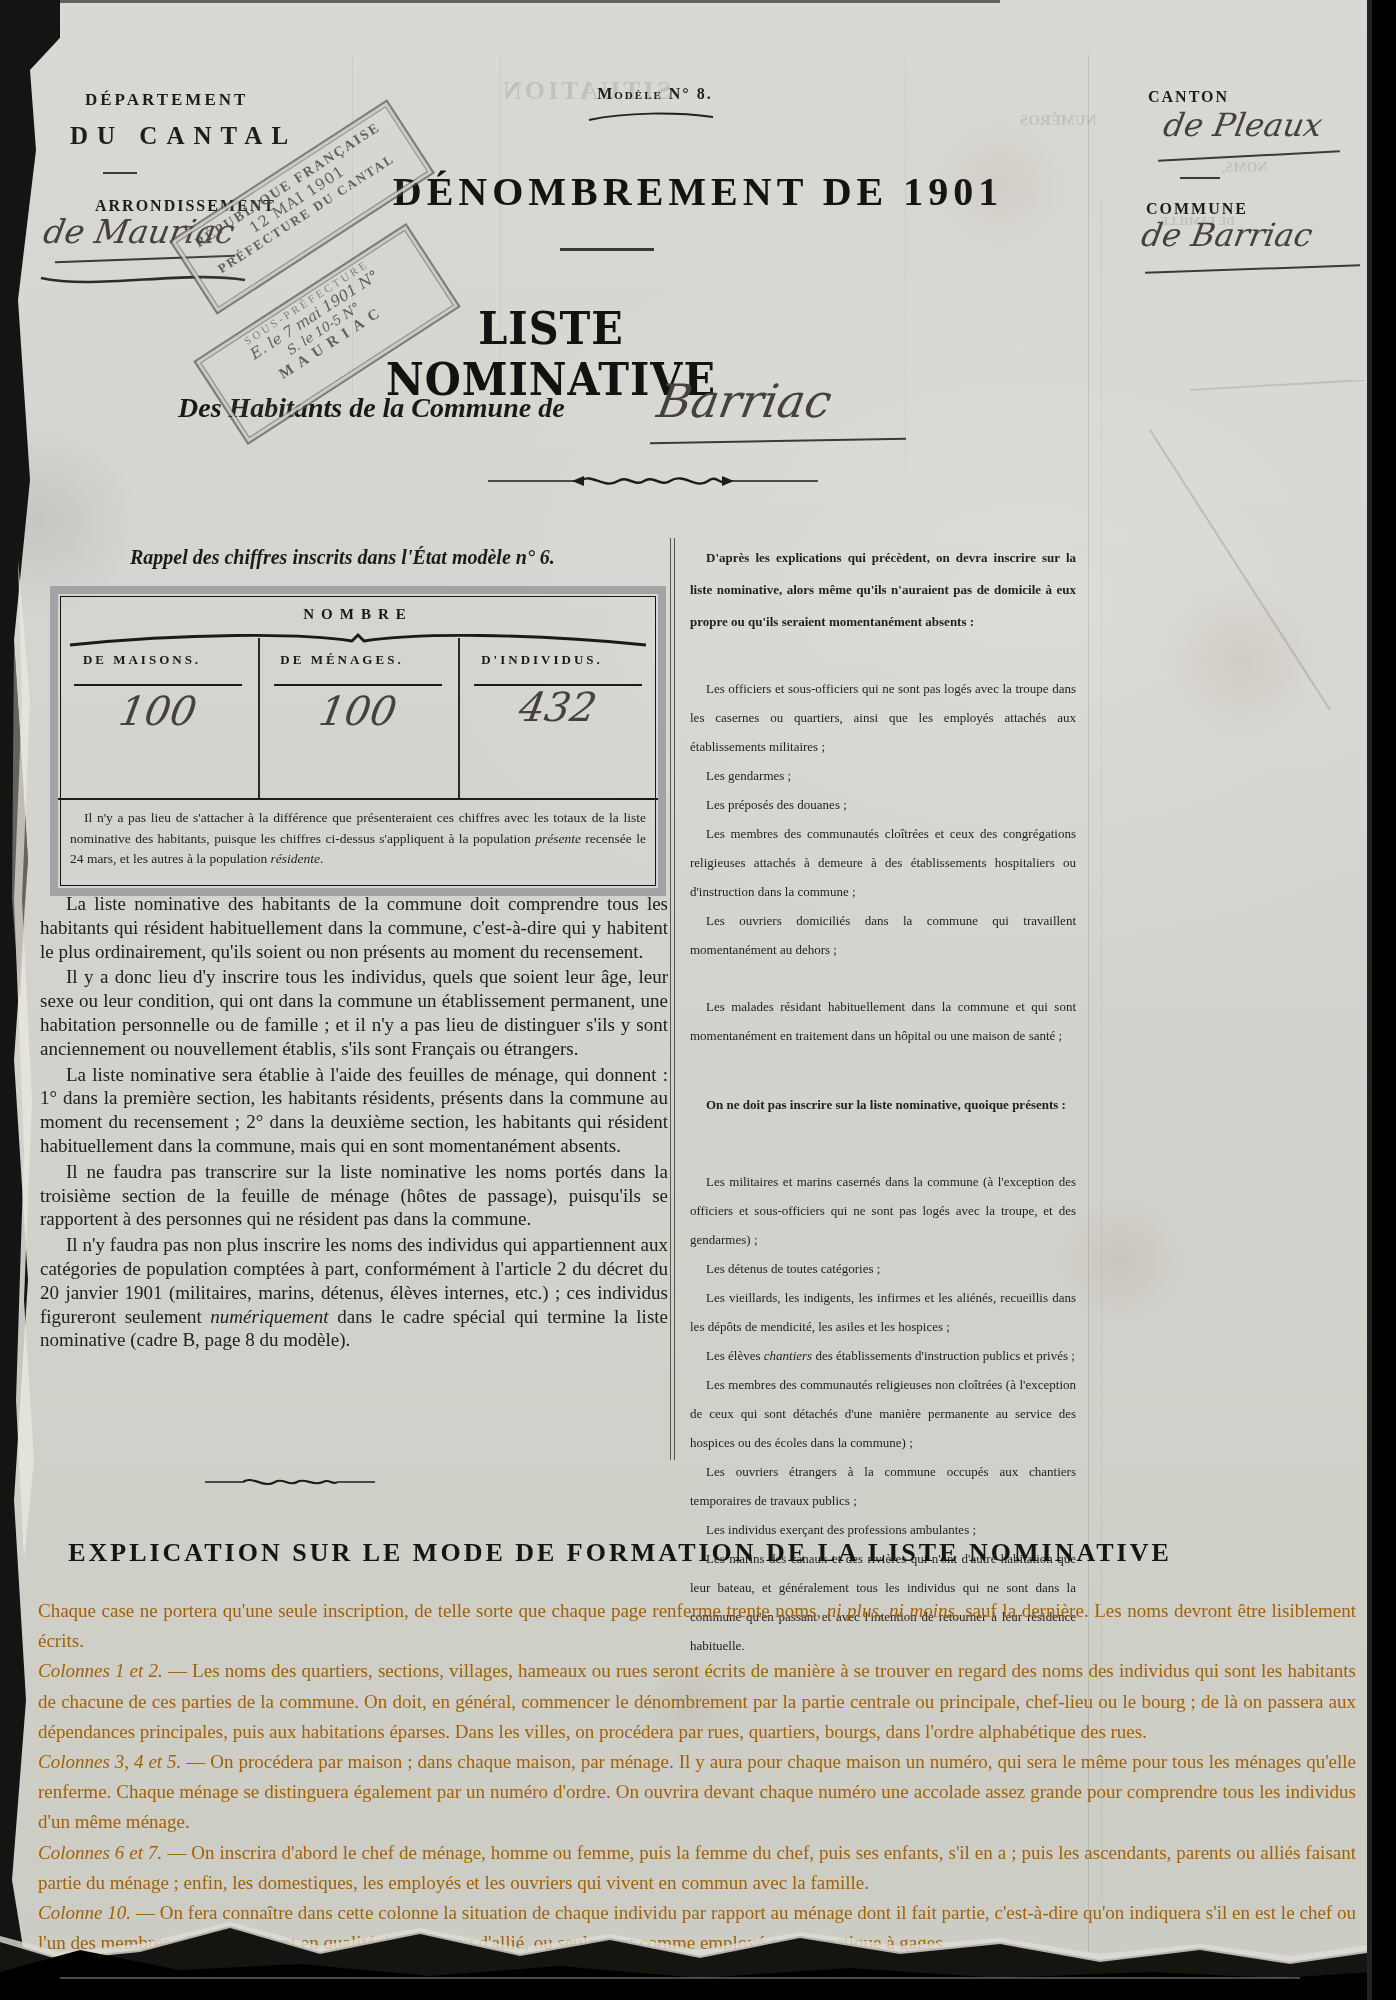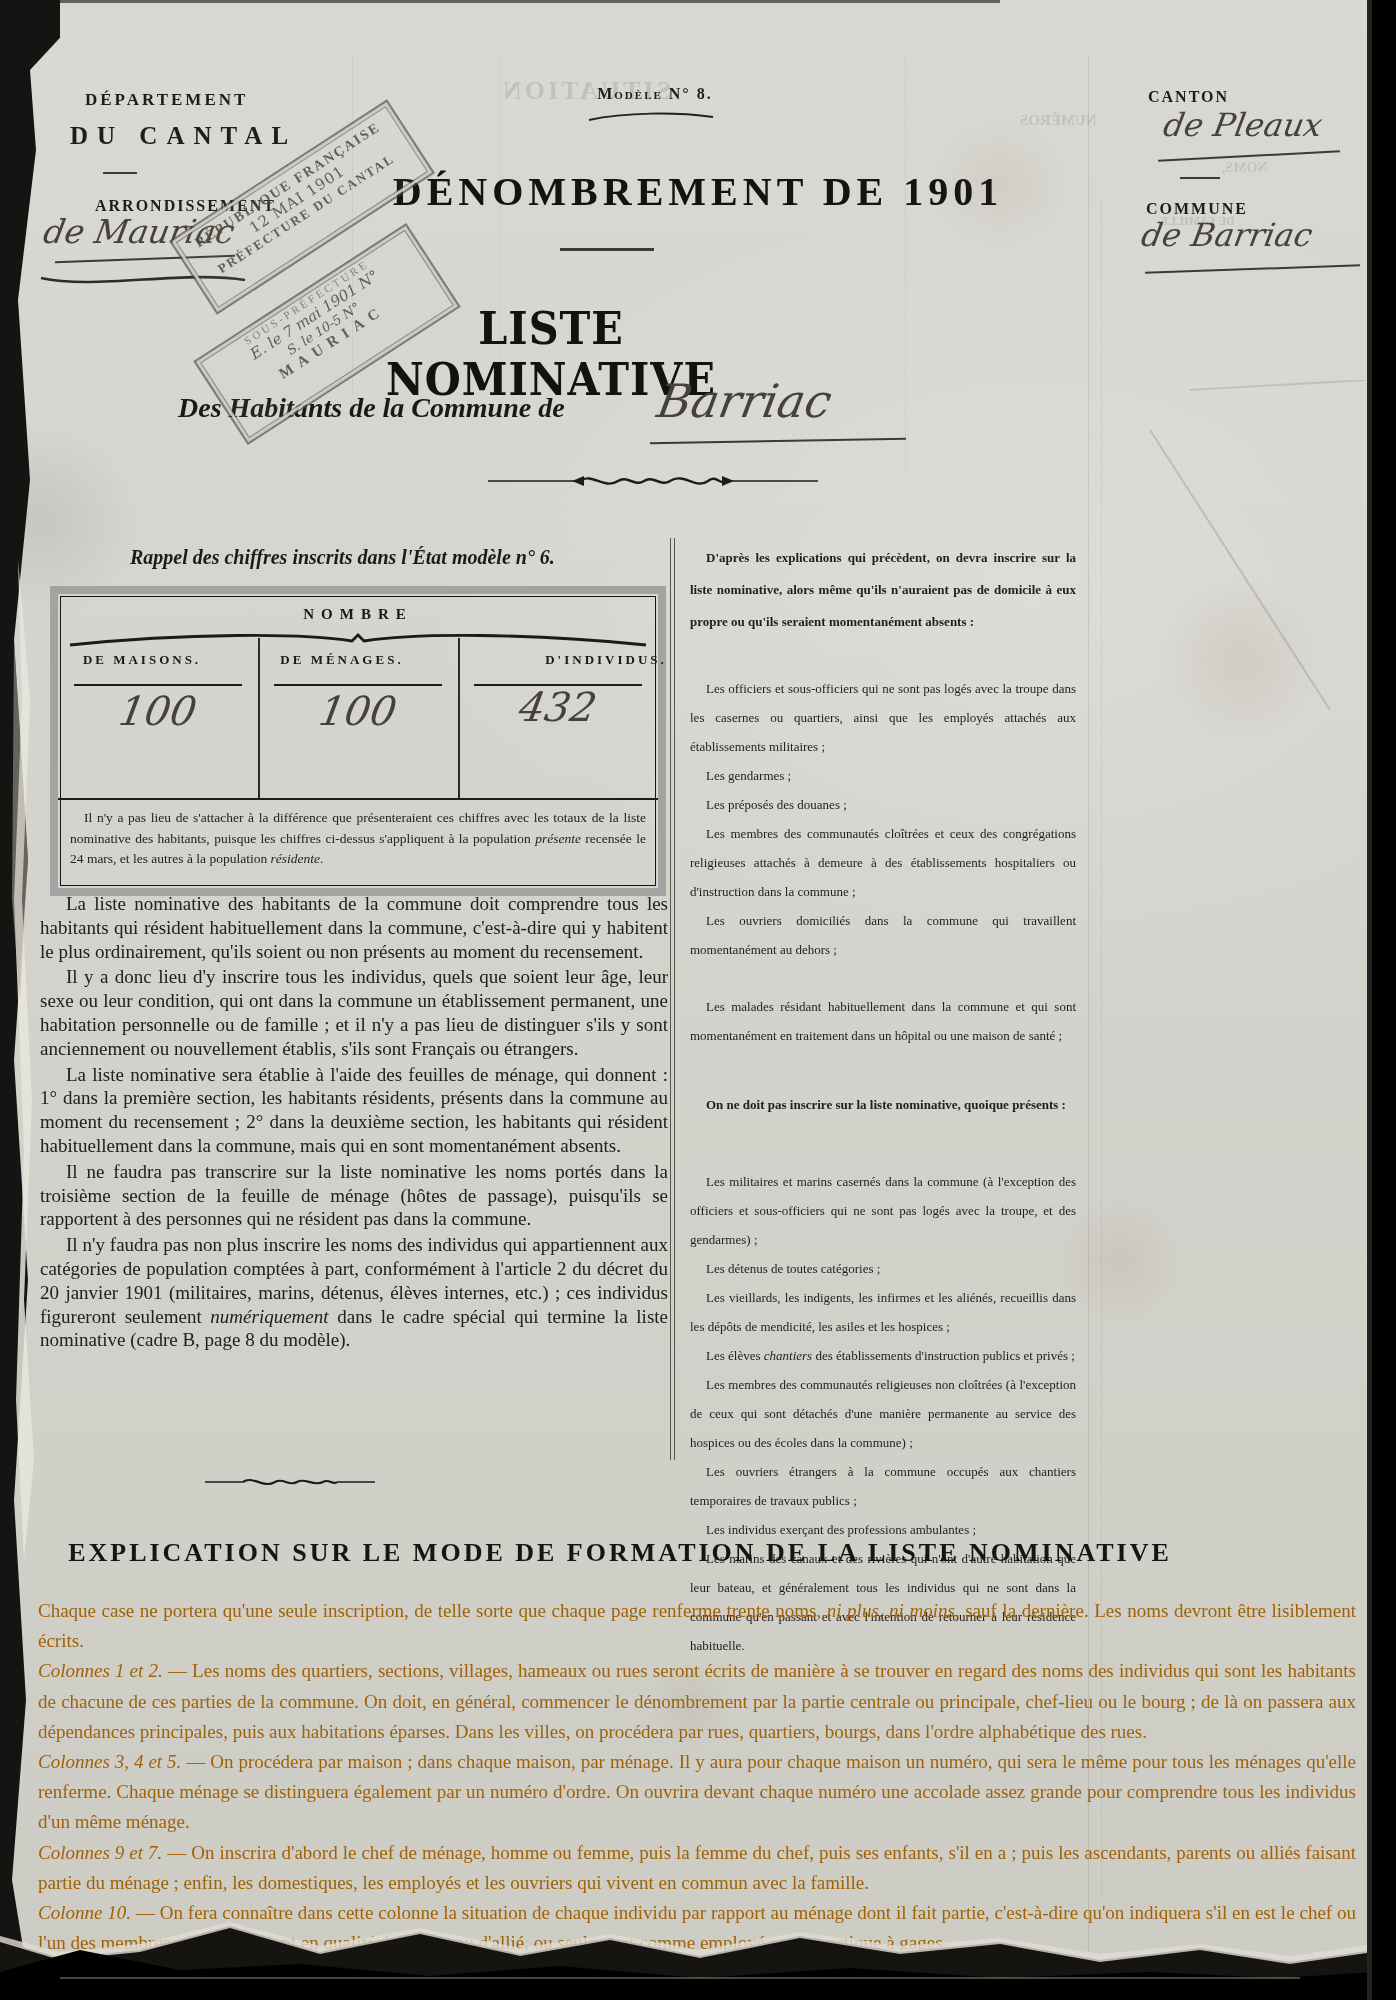--- a/index.html
+++ b/index.html
@@ -184,21 +184,21 @@
   <div class="recap">
     <div class="inner"></div>
     <div class="nombre">NOMBRE</div>
     <svg style="position:absolute;left:8px;top:36px;width:584px;height:18px;" viewBox="0 0 584 18">
       <path d="M4,15 C120,3 236,3 286,11 L292,5 L298,11 C348,3 464,3 580,15" stroke="#1b1a16" stroke-width="2.8" fill="none"></path>
     </svg>
     <div class="vsep" style="left:200px;"></div>
     <div class="vsep" style="left:400px;"></div>
     <div class="colhead" style="left:0;">DE MAISONS.</div>
     <div class="colhead" style="left:200px;">DE MÉNAGES.</div>
-    <div class="colhead" style="left:424px;padding-left:40px;">D'INDIVIDUS.</div>
+    <div class="colhead" style="left:400px;">D'INDIVIDUS.</div>
     <div class="colrule" style="left:16px;"></div>
     <div class="colrule" style="left:216px;"></div>
     <div class="colrule" style="left:416px;"></div>
     <div class="val hand" style="left:0;">100</div>
     <div class="val hand" style="left:200px;">100</div>
     <div class="val hand" style="left:400px;top:90px;">432</div>
     <div class="midrule"></div>
     <div class="footnote"><span class="ind"></span><span>Il n'y a pas lieu de s'attacher à la différence que présenteraient ces chiffres avec les totaux de la liste nominative des habitants, puisque les chiffres ci-dessus s'appliquent à la population </span><i>présente</i><span> recensée le 24 mars, et les autres à la population </span><i>résidente</i><span>.</span></div>
   </div>
 
@@ -233,21 +233,21 @@
 
   <svg class="orn" style="left:205px;top:1474px;width:170px;height:16px;" viewBox="0 0 170 16">
     <path d="M0,8 L38,8 M132,8 L170,8" stroke="#1d1c18" stroke-width="1.4" fill="none"></path>
     <path d="M38,8 C48,1 58,15 70,8 C78,3 84,13 92,8 C100,3 108,13 118,8 C124,4 128,12 132,8" stroke="#1d1c18" stroke-width="2.2" fill="none"></path>
   </svg>
   <div class="expl-heading">EXPLICATION SUR LE MODE DE FORMATION DE LA LISTE NOMINATIVE</div>
   <div class="explication">
     <p><span>Chaque case ne portera qu'une seule inscription, de telle sorte que chaque page renferme trente noms, </span><i>ni plus, ni moins</i><span>, sauf la dernière. Les noms devront être lisiblement écrits.</span></p>
     <p><i class="lead">Colonnes 1 et 2.</i><span> — Les noms des quartiers, sections, villages, hameaux ou rues seront écrits de manière à se trouver en regard des noms des individus qui sont les habitants de chacune de ces parties de la commune. On doit, en général, commencer le dénombrement par la partie centrale ou principale, chef-lieu ou le bourg ; de là on passera aux dépendances principales, puis aux habitations éparses. Dans les villes, on procédera par rues, quartiers, bourgs, dans l'ordre alphabétique des rues.</span></p>
     <p><i class="lead">Colonnes 3, 4 et 5.</i><span> — On procédera par maison ; dans chaque maison, par ménage. Il y aura pour chaque maison un numéro, qui sera le même pour tous les ménages qu'elle renferme. Chaque ménage se distinguera également par un numéro d'ordre. On ouvrira devant chaque numéro une accolade assez grande pour comprendre tous les individus d'un même ménage.</span></p>
-    <p><i class="lead">Colonnes 9 et 7.</i><span> — On inscrira d'abord le chef de ménage, homme ou femme, puis la femme du chef, puis ses enfants, s'il en a ; puis les ascendants, parents ou alliés faisant partie du ménage ; enfin, les domestiques, les employés et les ouvriers qui vivent en commun avec la famille.</span></p>
+    <p><i class="lead">Colonnes 6 et 7.</i><span> — On inscrira d'abord le chef de ménage, homme ou femme, puis la femme du chef, puis ses enfants, s'il en a ; puis les ascendants, parents ou alliés faisant partie du ménage ; enfin, les domestiques, les employés et les ouvriers qui vivent en commun avec la famille.</span></p>
     <p><i class="lead">Colonne 10.</i><span> — On fera connaître dans cette colonne la situation de chaque individu par rapport au ménage dont il fait partie, c'est-à-dire qu'on indiquera s'il en est le chef ou l'un des membres, s'il y appartient en qualité de parent ou d'allié, ou seulement comme employé ou domestique à gages.</span></p>
   </div>
 
   <svg class="edge" style="left:0;top:0;width:60px;height:2000px;" viewBox="0 0 60 2000" preserveAspectRatio="none">
     <path d="M0,0 L95,0 L30,70 L36,150 L18,300 L30,480 L14,640 L28,860 L14,1060 L28,1280 L14,1500 L26,1700 L12,1880 L30,1990 L30,2000 L0,2000 Z" fill="#151412"></path>
     <path d="M18,560 L30,700 L22,900 L32,1100 L24,1300 L34,1460 L24,1560 L16,1400 L24,1150 L14,900 L22,700 Z" fill="rgba(232,230,221,.85)"></path>
     <path d="M14,640 L28,860 L20,1000 L12,900 Z" fill="rgba(180,178,168,.5)"></path>
   </svg>
   <svg class="edge" style="left:0;top:1880px;width:1374px;height:120px;" viewBox="0 0 1374 120" preserveAspectRatio="none">
     <path d="M0,60 L60,78 L140,70 L230,46 L320,72 L420,52 L520,74 L610,58 L700,76 L800,56 L900,72 L1000,62 L1100,80 L1200,68 L1290,82 L1374,70 L1374,120 L0,120 Z" fill="#151411"></path>

